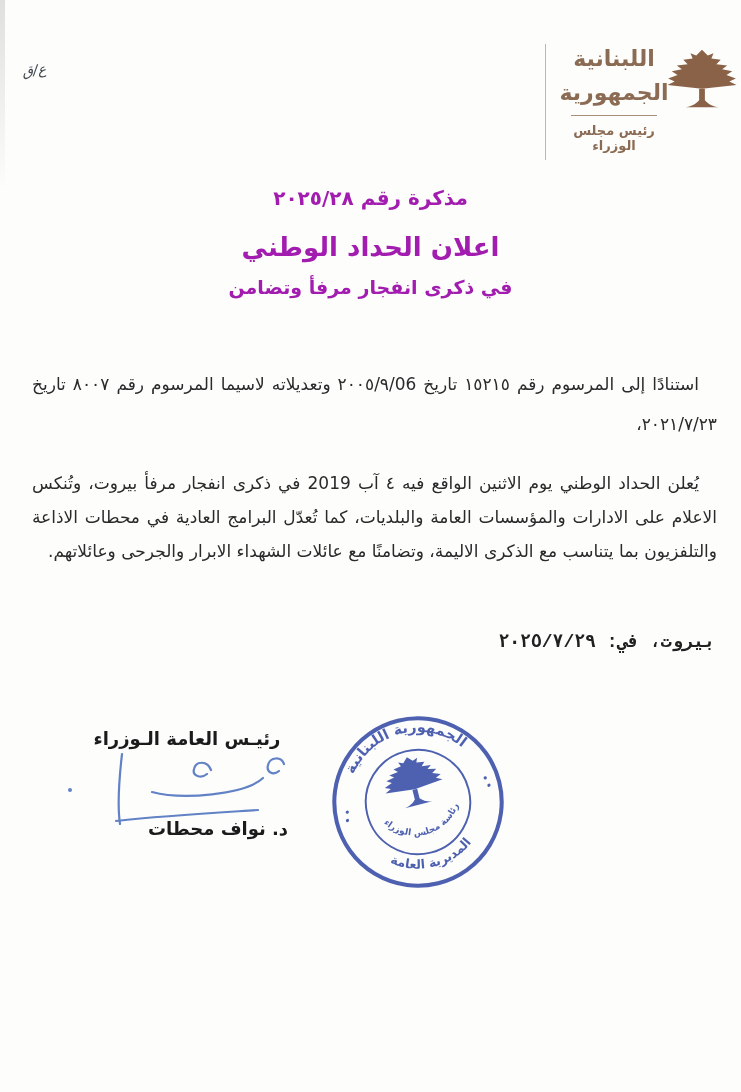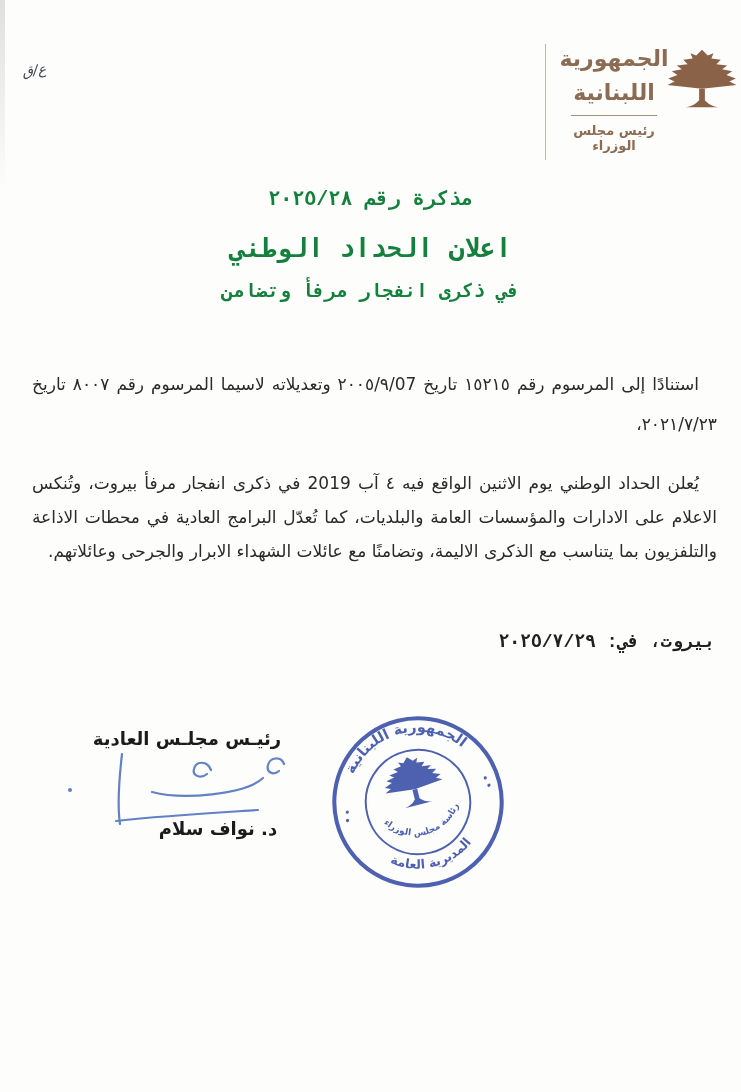--- a/index.html
+++ b/index.html
@@ -23,21 +23,21 @@
   .lh-cal{font-size:22px;font-weight:bold;line-height:34px;letter-spacing:1px;font-family:"DejaVu Sans",sans-serif;}
   .lh-rule{width:86px;border-top:1.5px solid #a5907c;margin:5px auto 7px;}
   .lh-office{font-size:13px;font-weight:600;letter-spacing:.5px;}
   .lh-cedar{position:absolute;left:666px;top:46px;width:72px;height:68px;}
   
   .corner-mark{
     position:absolute;left:22px;top:62px;font-size:14px;color:#3f4650;
     transform:rotate(-7deg);font-style:italic;letter-spacing:1px;
   }
   
-  .title-block{position:absolute;left:0;right:0;top:186px;text-align:center;color:#15803d;font-family:Liberation Mono, monospace;}
+  .title-block{position:absolute;left:0;right:0;top:186px;text-align:center;color:#a21caf;}
   .t1{font-size:20px;font-weight:bold;margin-bottom:22px;}
   .t2{font-size:26px;font-weight:bold;margin-bottom:14px;}
   .t3{font-size:19px;font-weight:bold;}
   
   .body-text{position:absolute;top:364px;right:24px;left:32px;}
   .body-text p{text-align:justify;text-indent:18px;color:#2a2a2a;}
   .p1{font-size:17px;line-height:40px;margin:0 0 22px 0;}
   .p2{font-size:17px;line-height:34px;margin:0;}
   
   .dateline{position:absolute;top:630px;right:26px;font-size:18px;font-weight:bold;color:#202020;font-family:Liberation Mono, monospace;}
@@ -53,55 +53,55 @@
 <body>
 
 <div class="page">
 
   <div class="scan-shadow"></div>
 
   <div class="corner-mark">ع/ق</div>
 
   <div class="lh-divider"></div>
   <div class="lh">
+    <div class="lh-cal">اللبنانية</div>
     <div class="lh-cal">الجمهورية</div>
-    <div class="lh-cal">اللبنانية</div>
     <div class="lh-rule"></div>
     <div class="lh-office">رئيس مجلس الوزراء</div>
   </div>
   <svg class="lh-cedar" viewBox="0 0 100 92" aria-hidden="true">
     <path d="M50,4 L58,12 L66,9 L63,16 L76,18 L70,24 L85,26 L78,31 L92,34 L84,39 L97,44 L88,48 L98,53 L50,58 L2,53 L12,48 L3,44 L16,39 L8,34 L22,31 L15,26 L30,24 L24,18 L37,16 L34,9 L42,12 Z" fill="#8a6248"></path>
     <path d="M46,58 L54,58 L54,74 C58,79 66,83 73,84 L27,84 C34,83 42,79 46,74 Z" fill="#8a6248"></path>
   </svg>
 
   <div class="title-block">
     <div class="t1">مذكرة رقم ٢٠٢٥/٢٨</div>
     <div class="t2">اعلان الحداد الوطني</div>
     <div class="t3">في ذكرى انفجار مرفأ وتضامن</div>
   </div>
 
   <div class="body-text">
-    <p class="p1">استنادًا إلى المرسوم رقم ١٥٢١٥ تاريخ ٢٠٠٥/٩/07 وتعديلاته لاسيما المرسوم رقم ٨٠٠٧ تاريخ ٢٠٢١/٧/٢٣،</p>
+    <p class="p1">استنادًا إلى المرسوم رقم ١٥٢١٥ تاريخ ٢٠٠٥/٩/06 وتعديلاته لاسيما المرسوم رقم ٨٠٠٧ تاريخ ٢٠٢١/٧/٢٣،</p>
     <p class="p2">يُعلن الحداد الوطني يوم الاثنين الواقع فيه ٤ آب 2019 في ذكرى انفجار مرفأ بيروت، وتُنكس الاعلام على الادارات والمؤسسات العامة والبلديات، كما تُعدّل البرامج العادية في محطات الاذاعة والتلفزيون بما يتناسب مع الذكرى الاليمة، وتضامنًا مع عائلات الشهداء الابرار والجرحى وعائلاتهم.</p>
   </div>
 
   <div class="dateline">بيروت، في: ٢٠٢٥/٧/٢٩</div>
 
-  <div class="sig-title">رئيـس مجلـس العادية</div>
+  <div class="sig-title">رئيـس العامة الـوزراء</div>
   <svg class="sig-ink" viewBox="0 0 238 82" aria-hidden="true">
     <g fill="none" stroke="#5578c2" stroke-width="2.2" stroke-linecap="round" opacity="0.92">
       <path d="M224,16 C221,8 210,9 208,17 C206,24 213,28 219,23"></path>
       <path d="M151,22 C147,12 136,13 134,21 C132,28 141,31 147,26"></path>
       <path d="M203,30 C185,47 122,52 92,44"></path>
       <path d="M62,6 C59,32 57,56 60,76"></path>
       <path d="M56,73 C110,67 168,64 198,62"></path>
       <circle cx="10" cy="42" r="2" fill="#5578c2" stroke="none"></circle>
     </g>
   </svg>
-  <div class="sig-name">د. نواف سلام</div>
+  <div class="sig-name">د. نواف محطات</div>
 
   <svg class="stamp" viewBox="0 0 200 200" aria-hidden="true">
     <defs>
       <path id="arc-top" d="M 22,100 A 78,78 0 0 1 178,100"></path>
       <path id="arc-bottom" d="M 24,98 A 76,76 0 0 0 176,98"></path>
       <path id="arc-inner" d="M 50,96 A 51,51 0 0 0 150,96"></path>
     </defs>
     <g transform="rotate(-14 100 100)" fill="none" stroke="#3c51a8">
       <circle cx="100" cy="100" r="93" stroke-width="4.5"></circle>
       <circle cx="100" cy="100" r="58" stroke-width="2.2"></circle>

